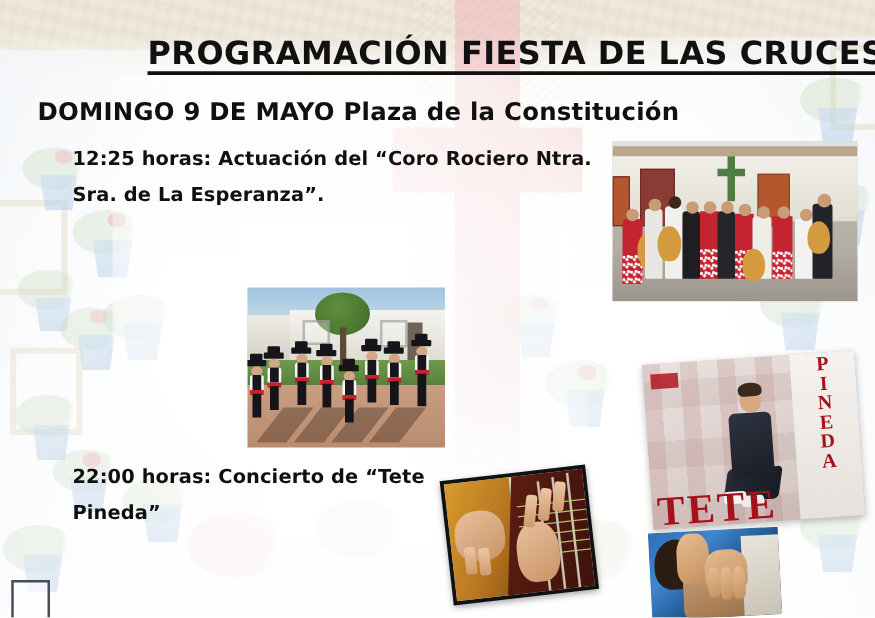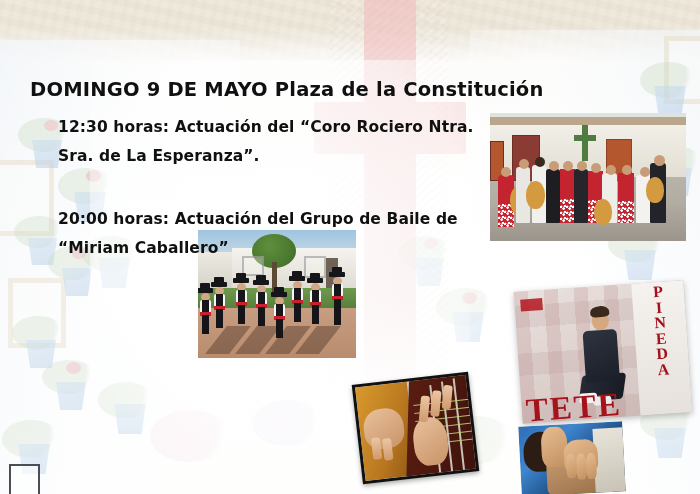--- a/index.html
+++ b/index.html
@@ -514,23 +514,24 @@
     <div class="f-hair"></div>
     <div class="f-drum"></div>
     <div class="f-dress"></div>
     <div class="f-arm" style="left:22px;top:2px;width:26px;height:40px;"></div>
     <div class="f-arm" style="left:44px;top:16px;width:34px;height:34px;"></div>
     <div class="f-arm" style="left:56px;top:30px;width:10px;height:26px;"></div>
     <div class="f-arm" style="left:66px;top:30px;width:10px;height:26px;"></div>
     <div class="f-arm" style="left:46px;top:30px;width:10px;height:24px;"></div>
   </div>
 
+  <div class="poster-title">PROGRAMACIÓN FIESTA DE LAS CRUCES</div>
 
   <div class="subtitle">DOMINGO 9 DE MAYO  Plaza de la Constitución</div>
 
-  <div class="entry" id="entry-0">12:30 horas: Actuación del “Coro Rociero Ntra. Sra. de La Esperanza”.</div>
-
-  <div class="entry" id="entry-1">20:00 horas: Actuación del Grupo de Baile de “Miriam Caballero”</div>
-
+  <div class="entry" id="entry-0">12:25 horas: Actuación del “Coro Rociero Ntra. Sra. de La Esperanza”.</div>
+
+
+  <div class="entry" id="entry-2">22:00 horas: Concierto de “Tete Pineda”</div>
 
   <div id="mini-frame"></div>
 
 </div>
 
 </body></html>

